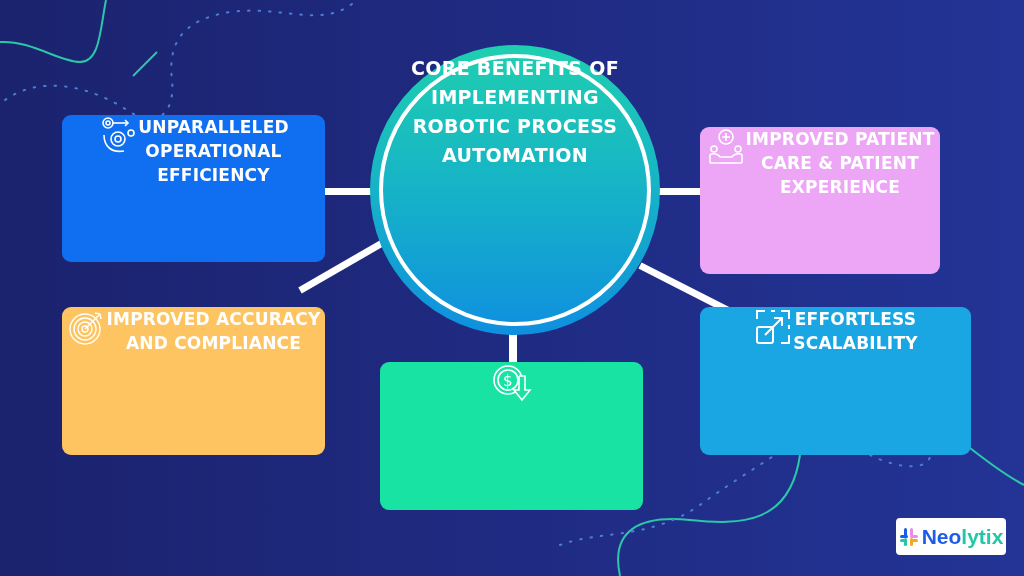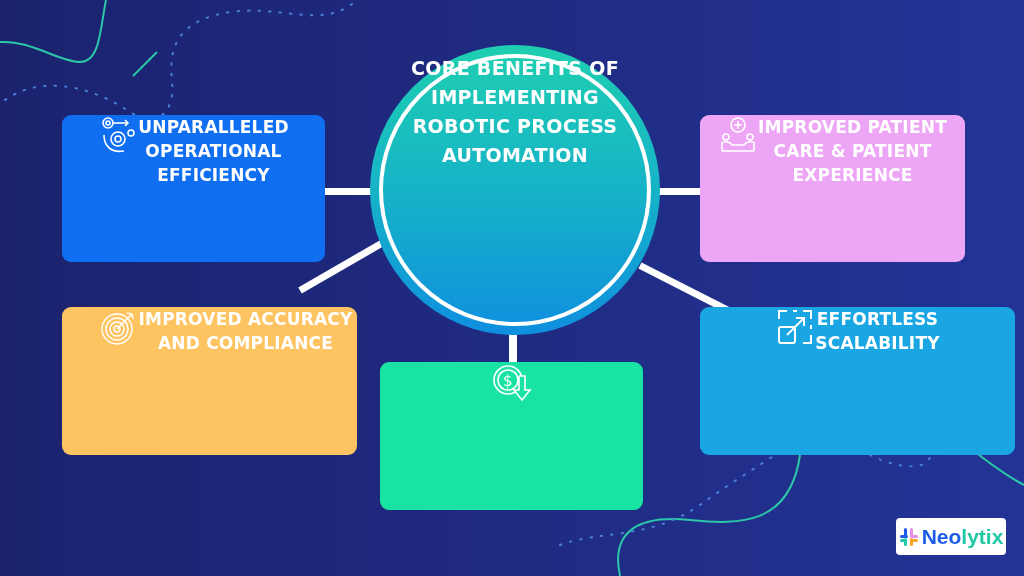--- a/index.html
+++ b/index.html
@@ -80,36 +80,36 @@
     <circle cx="20" cy="24" r="7"></circle>
       <circle cx="20" cy="24" r="3"></circle>
     <circle cx="33" cy="18" r="3"></circle>
     <path d="M6,20 C6,32 14,38 26,36"></path>
   </svg>
   <div class="label">UNPARALLELED
 OPERATIONAL
 EFFICIENCY</div>
 </div>
 
-<div class="card" style="left:700px; top:115px; width:265px; height:147px; background:#eca6f5;">
+<div class="card" style="left:700px; top:127px; width:240px; height:147px; background:#eca6f5;">
   <svg class="icon" viewBox="0 0 40 40" fill="none" stroke="#fff" stroke-width="1.6">
     <circle cx="20" cy="10" r="7"></circle>
     <line x1="20" y1="6" x2="20" y2="14"></line>
       <line x1="16" y1="10" x2="24" y2="10"></line>
     <circle cx="8" cy="22" r="3"></circle>
       <circle cx="32" cy="22" r="3"></circle>
     <path d="M4,36 L4,28 C4,26 12,26 14,30 L26,30 C28,26 36,26 36,28 L36,36"></path>
     <line x1="4" y1="36" x2="36" y2="36"></line>
   </svg>
   <div class="label">IMPROVED PATIENT
 CARE &amp; PATIENT
 EXPERIENCE</div>
 </div>
 
-<div class="card" style="left:62px; top:307px; width:263px; height:148px; background:#fec462;padding-left:32px;">
+<div class="card" style="left:62px; top:307px; width:263px; height:148px; background:#fec462;">
   <svg class="icon" viewBox="0 0 40 40" fill="none" stroke="#fff" stroke-width="1.4">
     <circle cx="18" cy="22" r="15"></circle>
       <circle cx="18" cy="22" r="11"></circle>
     <circle cx="18" cy="22" r="7"></circle>
       <circle cx="18" cy="22" r="3"></circle>
     <line x1="18" y1="22" x2="33" y2="7"></line>
     <polyline points="28,6 33,7 34,12"></polyline>
   </svg>
   <div class="label">IMPROVED ACCURACY
 AND COMPLIANCE</div>
@@ -117,21 +117,21 @@
 
 <div class="card" style="left:380px; top:362px; width:263px; height:148px; background:#19e3a2;">
   <svg class="icon" viewBox="0 0 40 40" fill="none" stroke="#fff" stroke-width="1.6">
     <circle cx="16" cy="18" r="14"></circle>
       <circle cx="16" cy="18" r="10"></circle>
     <text x="11" y="24" font-size="15" fill="#fff" stroke="none" font-family="DejaVu Sans, sans-serif">$</text>
     <polyline points="27,14 33,14 33,28 38,28 30,38 22,28 27,28 27,14" fill="#19e3a2"></polyline>
   </svg>
 </div>
 
-<div class="card" style="left:700px; top:307px; width:315px; height:148px; background:#1aa6e3;">
+<div class="card" style="left:700px; top:307px; width:271px; height:148px; background:#1aa6e3;">
   <svg class="icon" viewBox="0 0 40 40" fill="none" stroke="#fff" stroke-width="2">
     <path d="M4,12 L4,4 L12,4 M18,4 L22,4 M28,4 L36,4 L36,12 M36,18 L36,22 M36,28 L36,36 L28,36"></path>
     <rect x="4" y="20" width="16" height="16" rx="2"></rect>
     <line x1="12" y1="28" x2="29" y2="11"></line>
     <polyline points="21,11 29,11 29,19"></polyline>
   </svg>
   <div class="label">EFFORTLESS
 SCALABILITY</div>
 </div>
 

